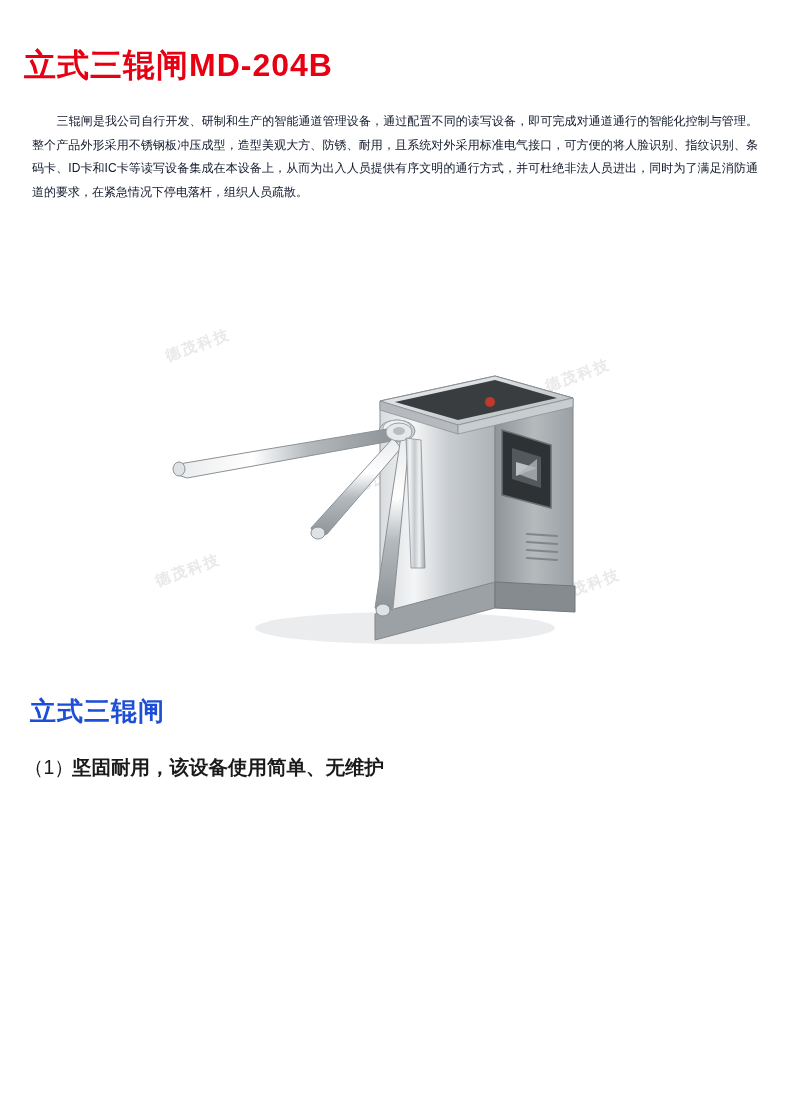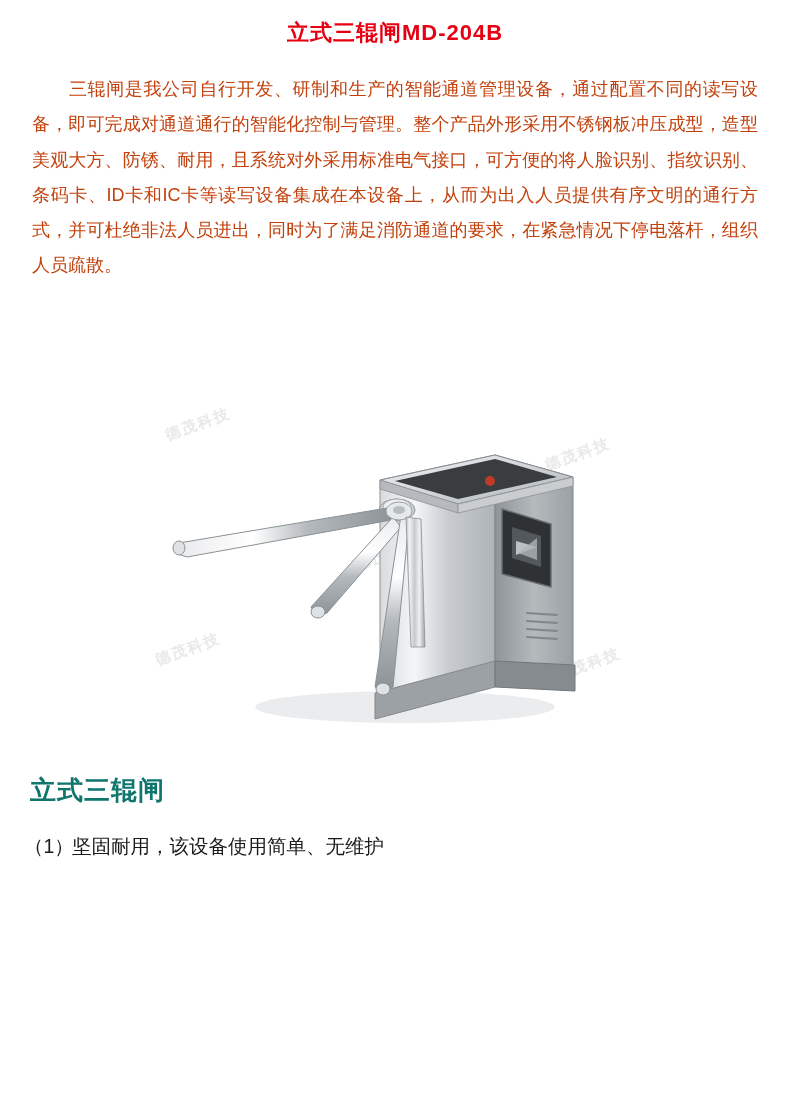--- a/index.html
+++ b/index.html
@@ -16,35 +16,34 @@
     position: relative;
   }
   .page {
     width: 790px;
     height: 1114px;
     position: relative;
     box-sizing: border-box;
     padding: 0 24px;
   }
   .title {
-    text-align: center;
     color: #e60012;
-    font-size: 22px;
+    font-size: 32px;
     font-weight: bold;
     letter-spacing: 1px;
-    margin: 20px 0 0 0;
+    margin: 46px 0 0 0;
     line-height: 1.2;
   }
   .intro {
     margin: 26px 8px 0 8px;
-    font-size: 18px;
+    font-size: 12px;
     line-height: 1.95;
     text-align: justify;
     text-indent: 2.05em;
-    color: #c2410c;
+    color: #0f172a;
   }
   .product-image {
     position: relative;
     width: 100%;
     height: 470px;
     margin-top: 12px;
     overflow: hidden;
   }
   .watermark {
     position: absolute;
@@ -54,21 +53,21 @@
     user-select: none;
     transform: rotate(-20deg);
     letter-spacing: 2px;
   }
   .wm1 { left: 140px; top: 120px; }
   .wm2 { left: 520px; top: 150px; }
   .wm3 { left: 130px; top: 345px; }
   .wm4 { left: 530px; top: 360px; }
   .wm5 { left: 330px; top: 250px; }
   .section-heading {
-    color: #0f766e;
+    color: #1d4ed8;
     font-size: 26px;
     font-weight: bold;
     margin: 8px 0 0 6px;
     letter-spacing: 1px;
   }
   .spec-list {
     margin: 20px 0 0 0;
     padding: 0;
     list-style: none;
   }
@@ -84,20 +83,21 @@
     width: 48px;
     text-align: left;
   }
   .spec-text {
     flex: 1 1 auto;
     text-align: justify;
   }
   .spec-text-line2 {
     display: block;
     text-indent: 0;
+    font-weight: bold;
   }
   svg.turnstile {
     position: absolute;
     left: 50%;
     top: 0;
     transform: translateX(-50%);
   }
 </style>
 </head>
 <body>

